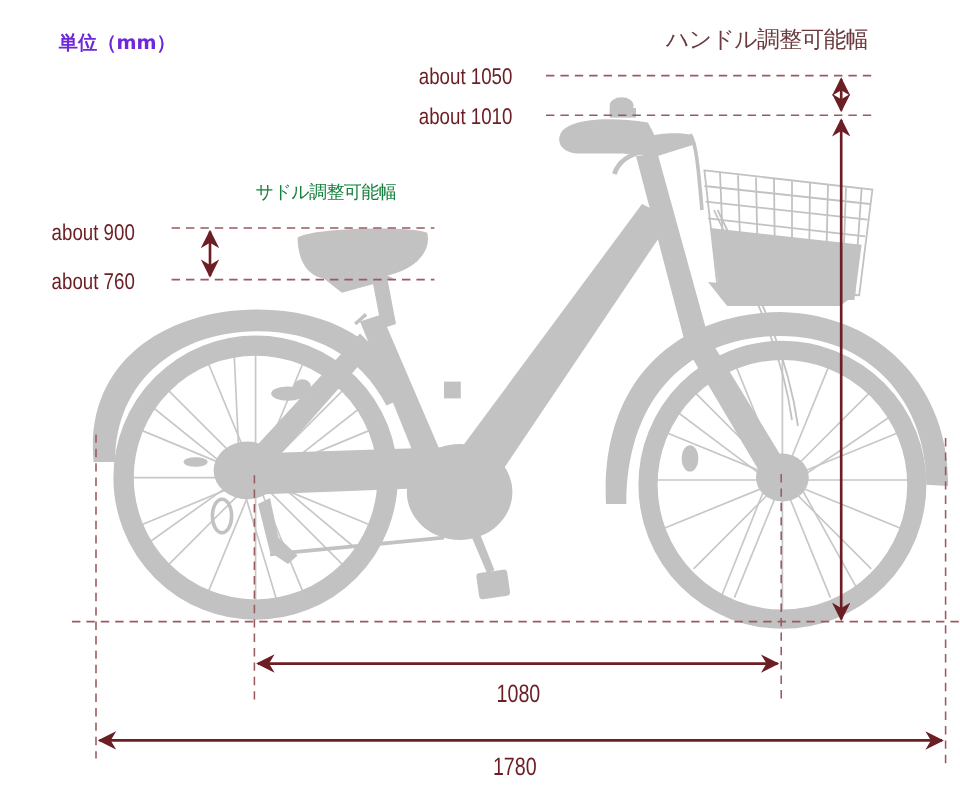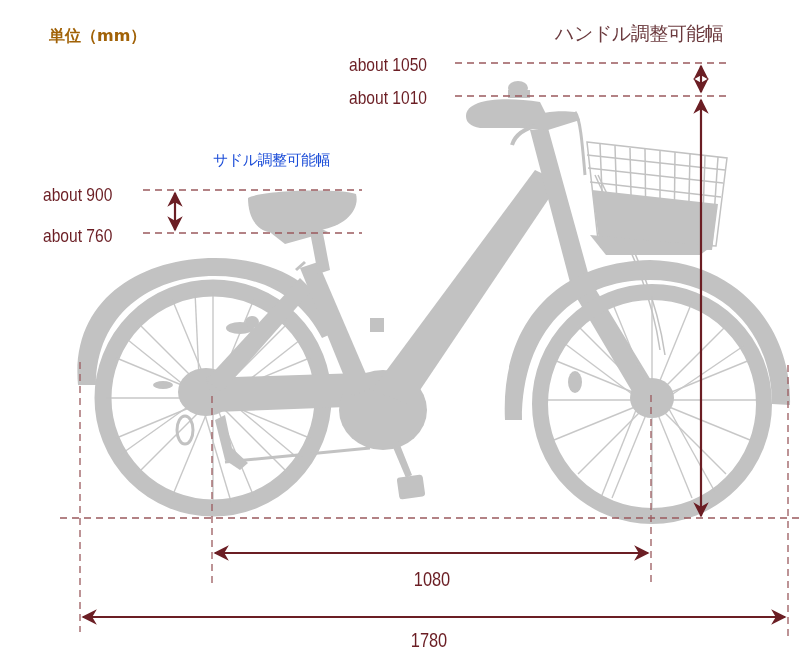--- a/index.html
+++ b/index.html
@@ -1,22 +1,22 @@
 <!DOCTYPE html>
 <html><head>
 <meta charset="utf-8">
 <style>
   html, body { margin: 0; padding: 0; background: #ffffff; }
   body { width: 800px; height: 670px; position: relative; overflow: hidden;
          font-family: "DejaVu Sans", "Liberation Sans", sans-serif; }
   .canvas { position: absolute; left: 0; top: 0; width: 800px; height: 670px; }
   .lbl { position: absolute; color: #6b1e24; white-space: nowrap; line-height: 1; }
-  .unit { left: 49px; top: 28px; font-size: 16px; font-weight: bold; color: #a16207; }
+  .unit { left: 49px; top: 28px; font-size: 16px; font-weight: bold; color: #6d28d9; }
   .h-title { left: 555px; top: 24px; font-size: 19px; color: #6b3a3e; letter-spacing: -0.5px; }
-  .s-title { left: 213px; top: 153px; font-size: 15px; color: #1d4ed8; letter-spacing: -0.5px; }
+  .s-title { left: 213px; top: 153px; font-size: 15px; color: #15803d; letter-spacing: -0.5px; }
   .val { font-family: "Liberation Sans", "DejaVu Sans", sans-serif; font-size: 19px; color: #6b1e24; transform: scaleX(0.82); transform-origin: left top; }
   .v1050 { left: 349px; top: 55px; }
   .v1010 { left: 349px; top: 88px; }
   .v900 { left: 43px; top: 185px; }
   .v760 { left: 43px; top: 226px; }
   .dim { font-family: "Liberation Sans", "DejaVu Sans", sans-serif; font-size: 21px; color: #6b1e24; transform: scaleX(0.78); transform-origin: center top; text-align: center; width: 80px; }
   .d1080 { left: 392px; top: 568px; }
   .d1780 { left: 389px; top: 629px; }
 </style>
 </head>

